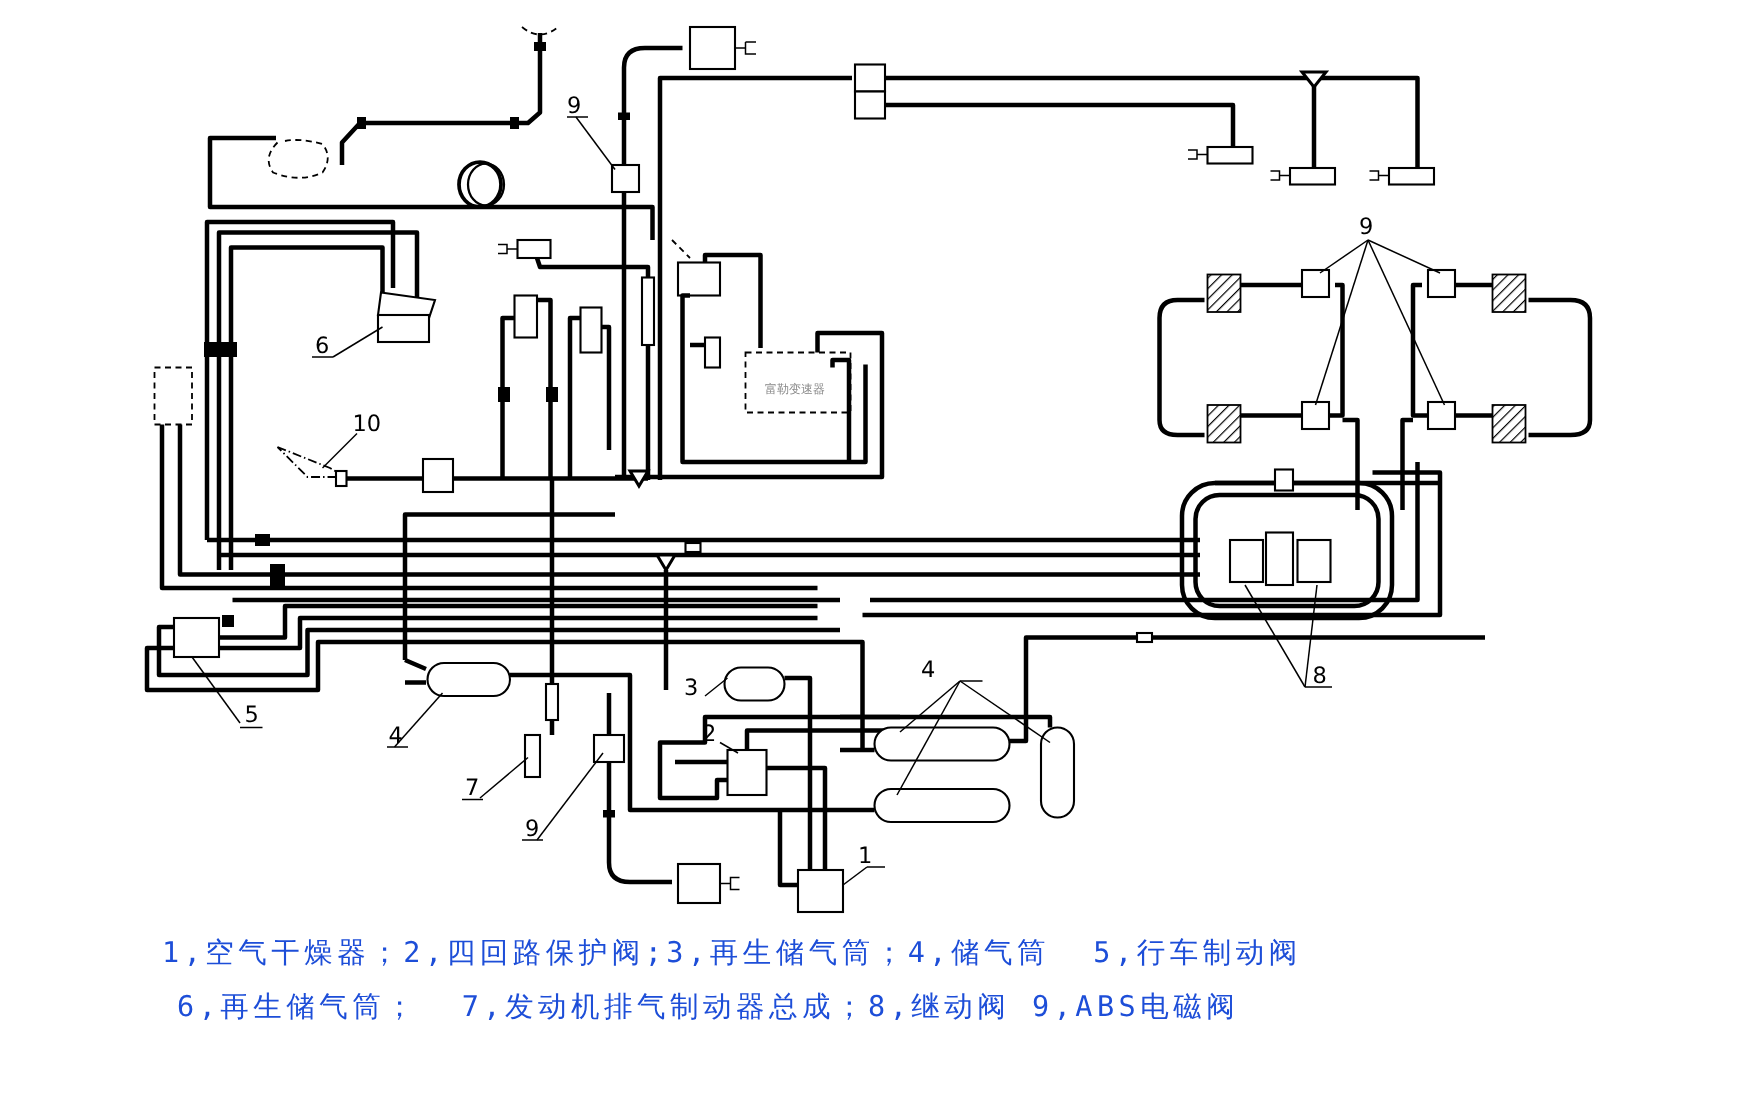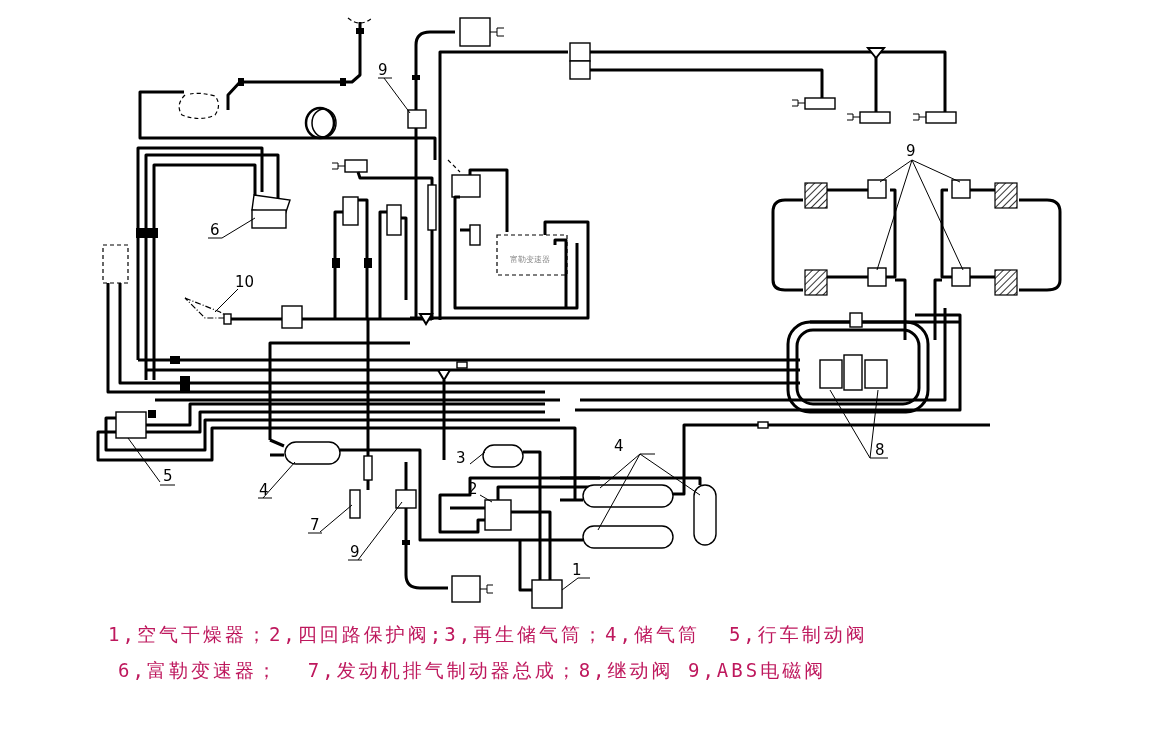--- a/index.html
+++ b/index.html
@@ -9,21 +9,21 @@
   .pipe { fill: none; stroke: #000; stroke-width: 3; stroke-linejoin: round; }
   .thin { fill: none; stroke: #000; stroke-width: 1; }
   .box { fill: #fff; stroke: #000; stroke-width: 1.4; }
   .dash { fill: none; stroke: #000; stroke-width: 1.2; stroke-dasharray: 4 3; }
   .dashdot { fill: none; stroke: #000; stroke-width: 1.2; stroke-dasharray: 6 2 1 2; }
   .fit { fill: #000; }
   .hatch { fill: url(#hatch); stroke: #000; stroke-width: 1.2; }
   .callout { font-family: "DejaVu Sans", sans-serif; font-size: 15px; fill: #000; }
   .inner { font-family: "DejaVu Sans", sans-serif; font-size: 8px; fill: #888; }
   .legend { position: absolute; left: 108px; font-family: "DejaVu Sans Mono", monospace;
-            font-size: 19px; letter-spacing: 3px; color: #be185d; white-space: pre; }
+            font-size: 19px; letter-spacing: 3px; color: #1d4ed8; white-space: pre; }
   #legend-1 { top: 622px; }
   #legend-2 { top: 658px; left: 118px; }
   .legend span { margin-right: 0; }
 </style>
 </head>
 <body>
 
 <svg id="diagram" viewBox="0 0 1173 735" xmlns="http://www.w3.org/2000/svg">
   <defs>
     <pattern id="hatch" width="5" height="5" patternUnits="userSpaceOnUse" patternTransform="rotate(45)">
@@ -236,13 +236,13 @@
     <rect class="box" x="850" y="313" width="12" height="14"></rect>
     <path class="pipe" d="M810 322 L850 322 M862 322 L960 322"></path>
     <line class="thin" x1="830" y1="390" x2="870" y2="458"></line>
     <line class="thin" x1="878" y1="390" x2="870" y2="458"></line>
     <line class="thin" x1="870" y1="458" x2="888" y2="458"></line>
     <text class="callout" x="875" y="455">8</text>
   </g>
 </svg>
 
 <div class="legend" id="legend-1"><span>1,空气干燥器；</span><span>2,四回路保护阀;</span><span>3,再生储气筒；</span><span>4,储气筒</span><span>  5,行车制动阀</span></div>
-<div class="legend" id="legend-2"><span>6,富勒变速器；</span><span>  7,发动机排气制动器总成；</span><span>8,继动阀</span><span> 9,ABS电磁阀</span></div>
+<div class="legend" id="legend-2"><span>6,再生储气筒；</span><span>  7,发动机排气制动器总成；</span><span>8,继动阀</span><span> 9,ABS电磁阀</span></div>
 
 </body></html>

